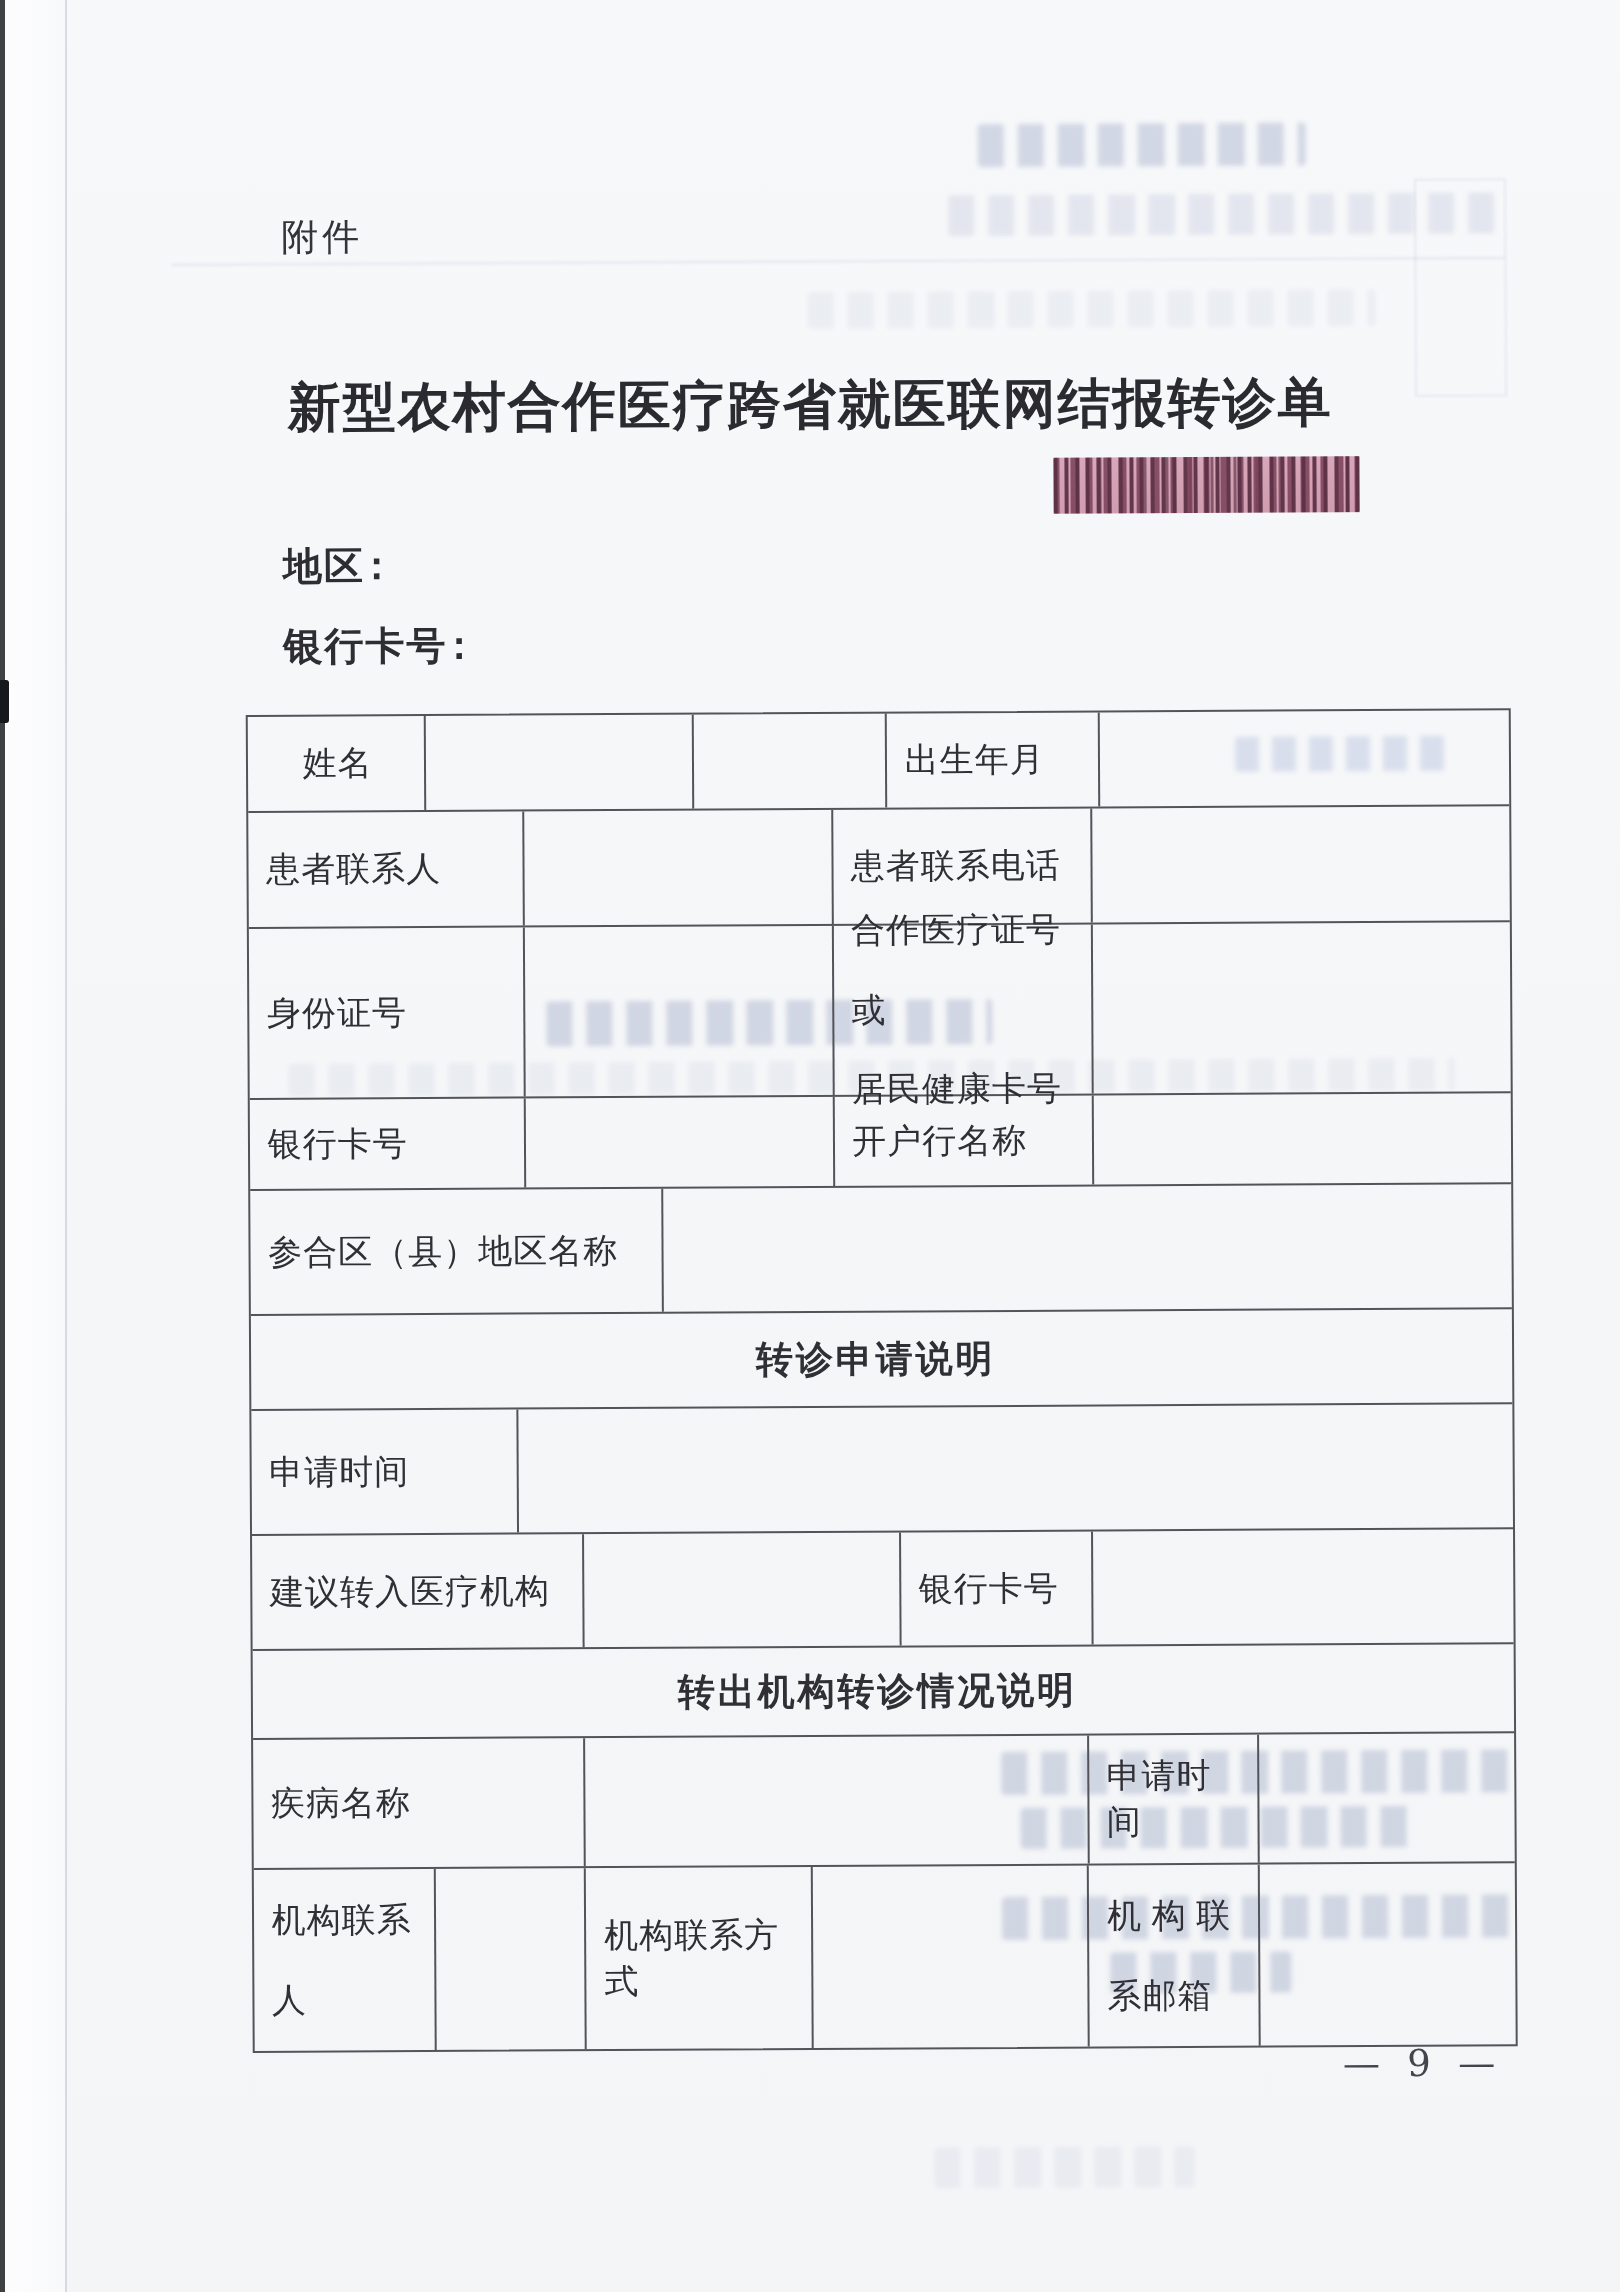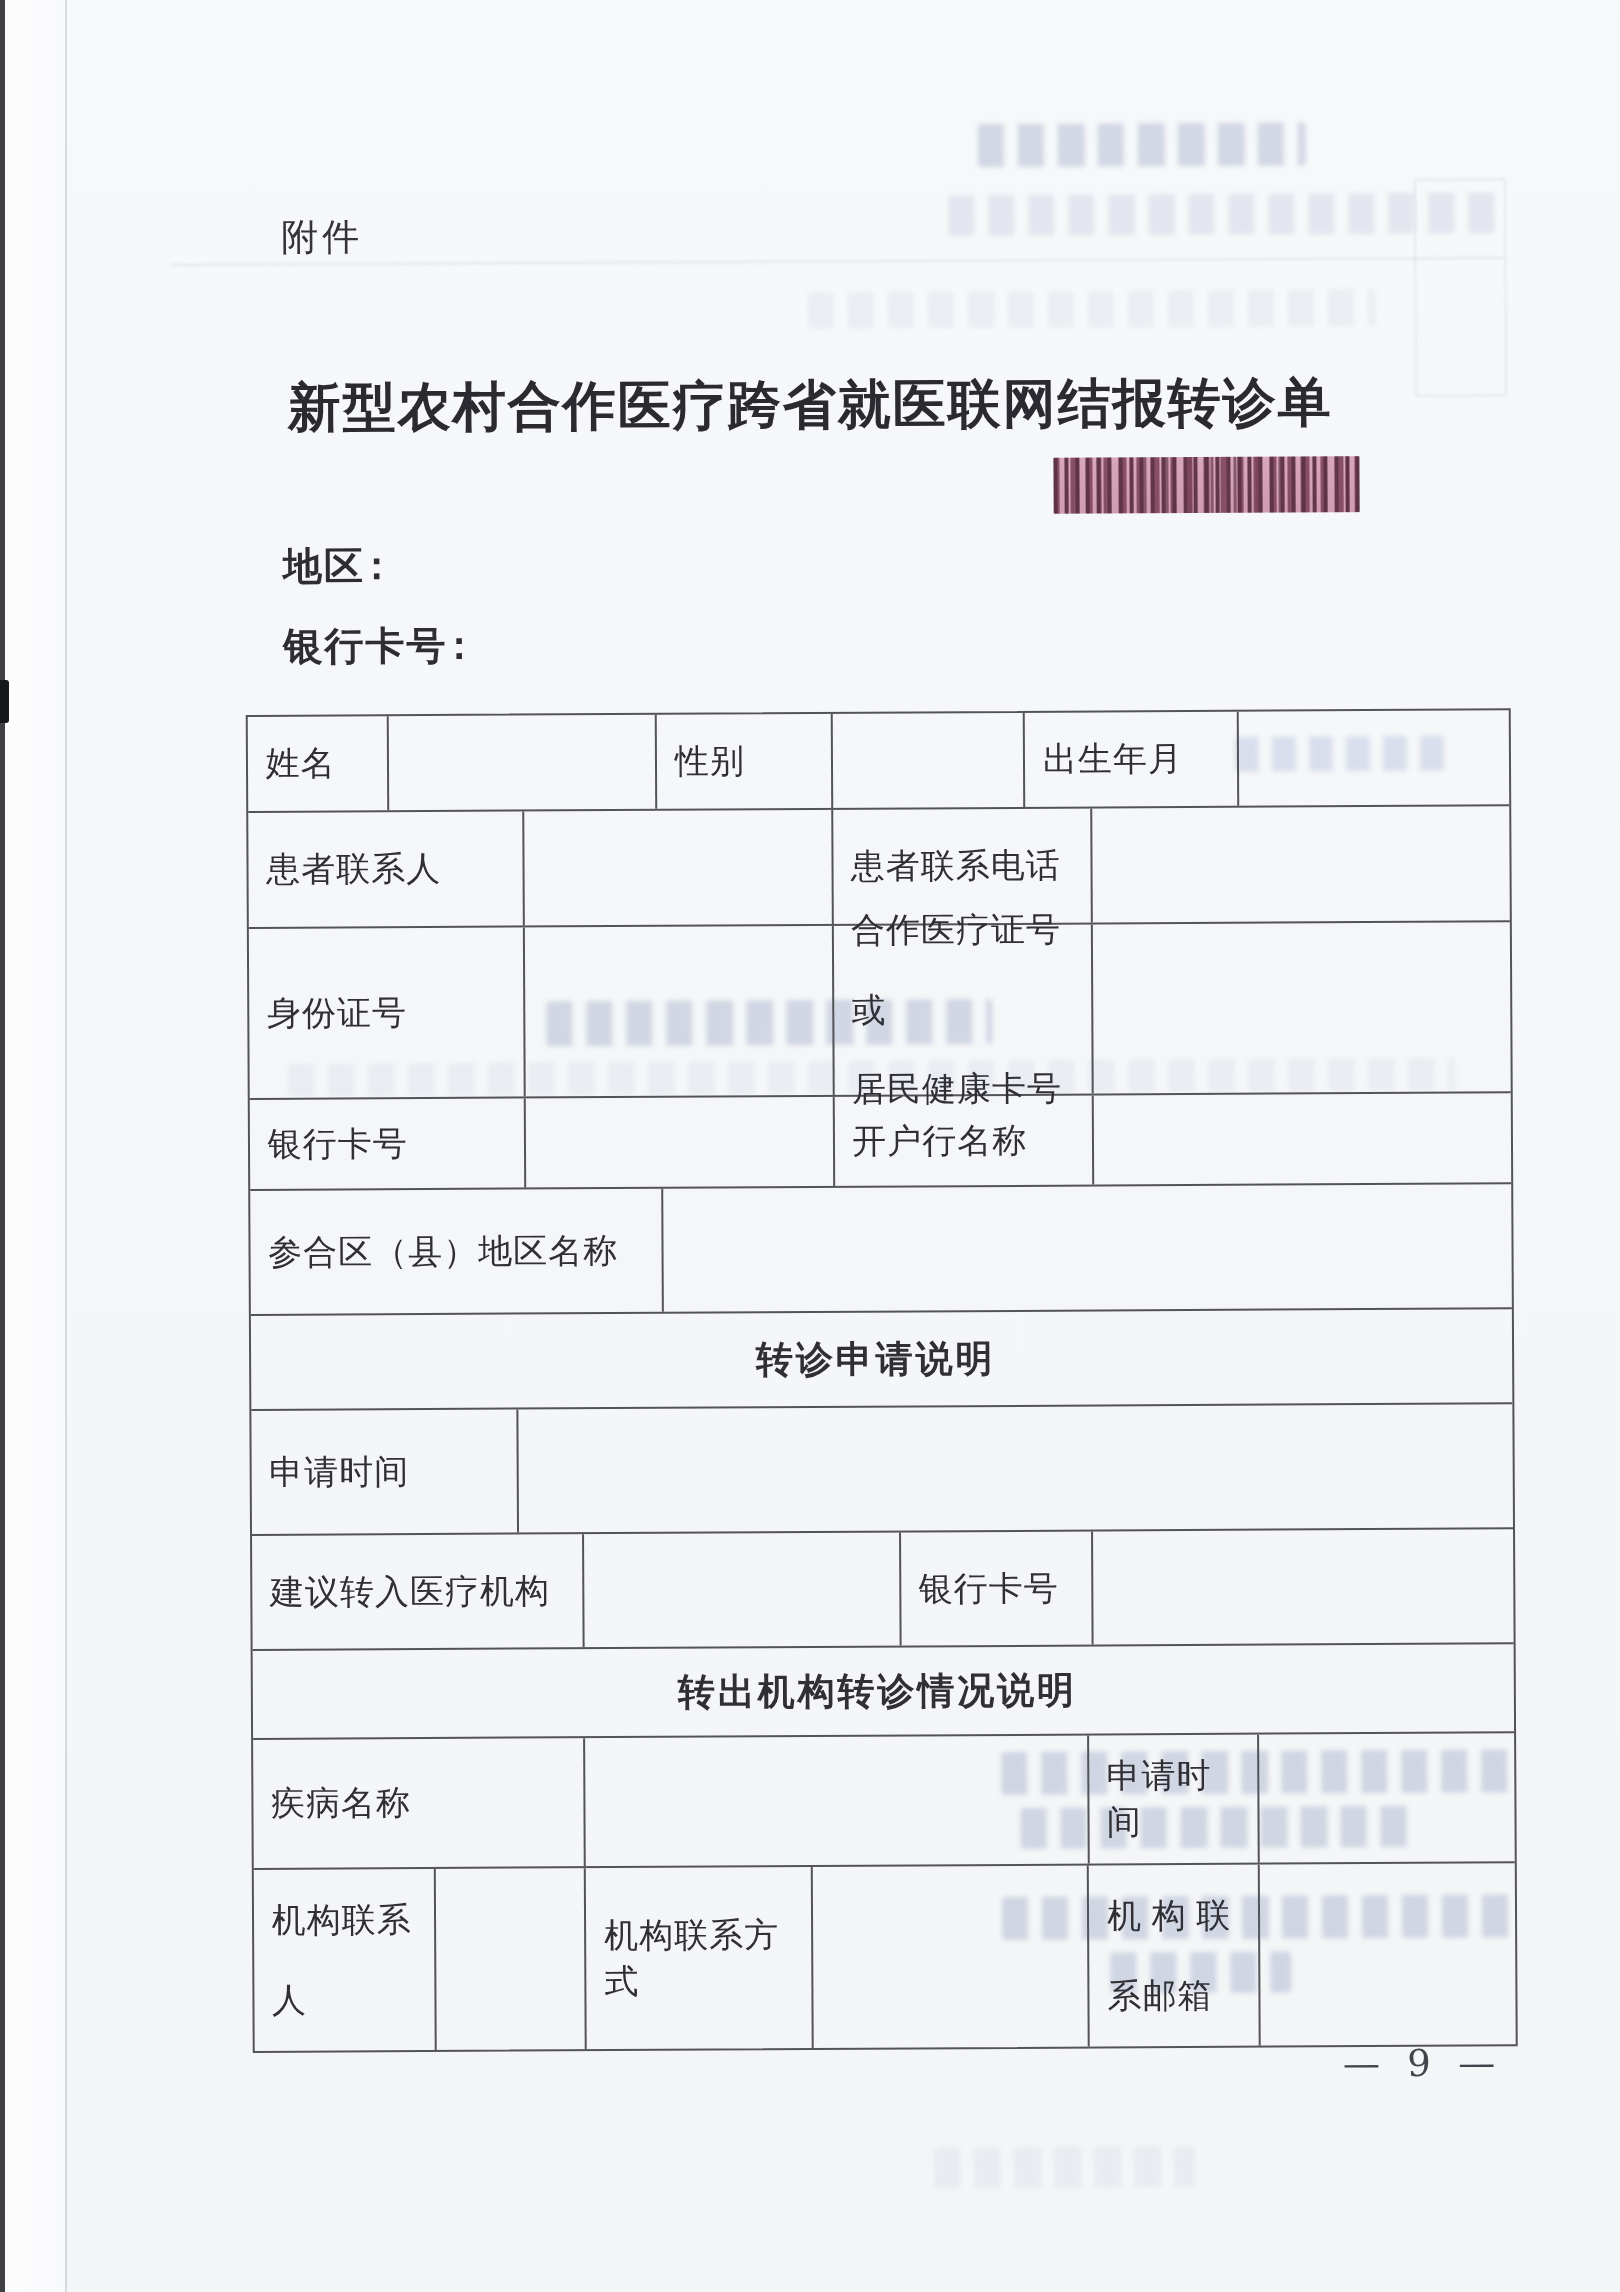--- a/index.html
+++ b/index.html
@@ -121,27 +121,24 @@
 
     <div class="attachment">附件</div>
     <div class="doc-title">新型农村合作医疗跨省就医联网结报转诊单</div>
     <div class="barcode"></div>
 
     <div class="field-line region-line">地区:</div>
     <div class="field-line referral-line">银行卡号:</div>
 
     <div class="ref-table">
         <div class="t-row" style="height: 94px;">
-          <div class="t-cell" style="width: 11%;">
+          <div class="t-cell" style="width: 11%; margin-left: 37px;">
             <span class="t-label">姓名</span>
           </div>
           <div class="t-cell" style="width: 21.3%;"></div>
-          <div class="t-cell" style="width: 13.9%;">
-            <span class="t-label">性别</span>
-          </div>
           <div class="t-cell" style="width: 15.3%;"></div>
           <div class="t-cell" style="width: 16.9%;">
             <span class="t-label">出生年月</span>
           </div>
           <div class="t-cell" style="width: 21.6%;"></div>
         </div>
         <div class="t-row" style="height: 114px;">
           <div class="t-cell" style="width: 21.7%;">
             <span class="t-label">患者联系人</span>
           </div>

